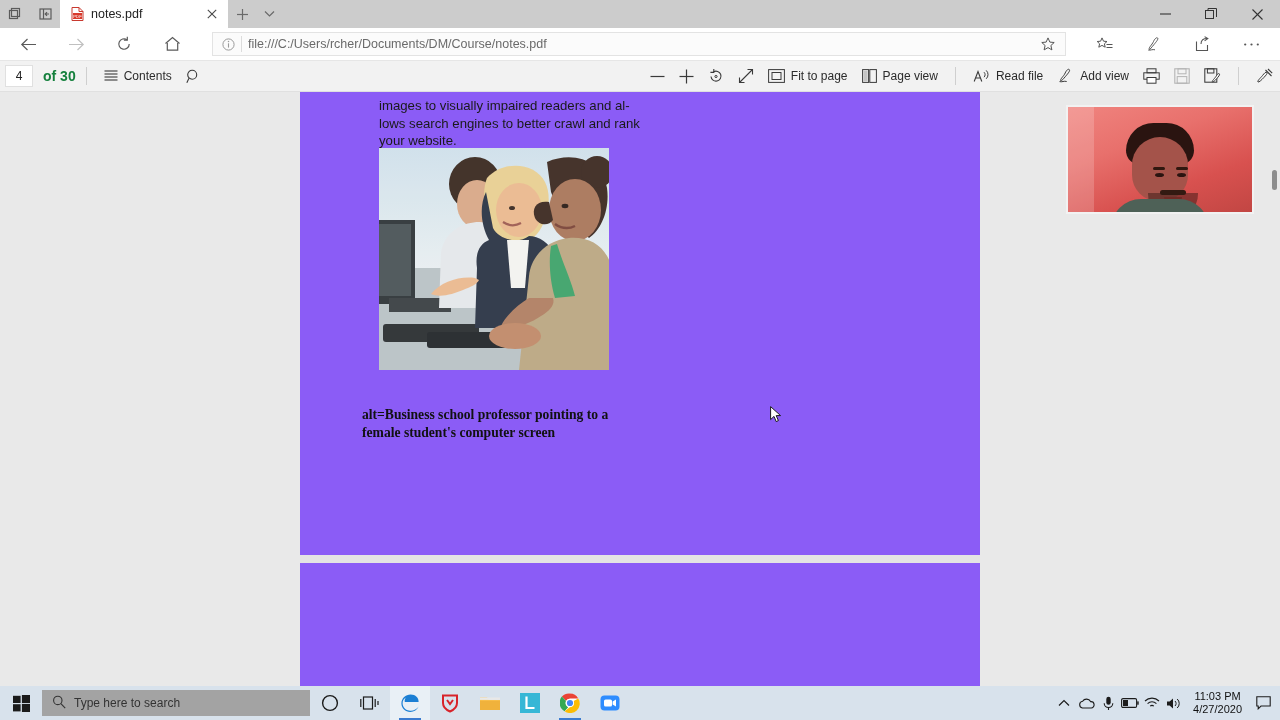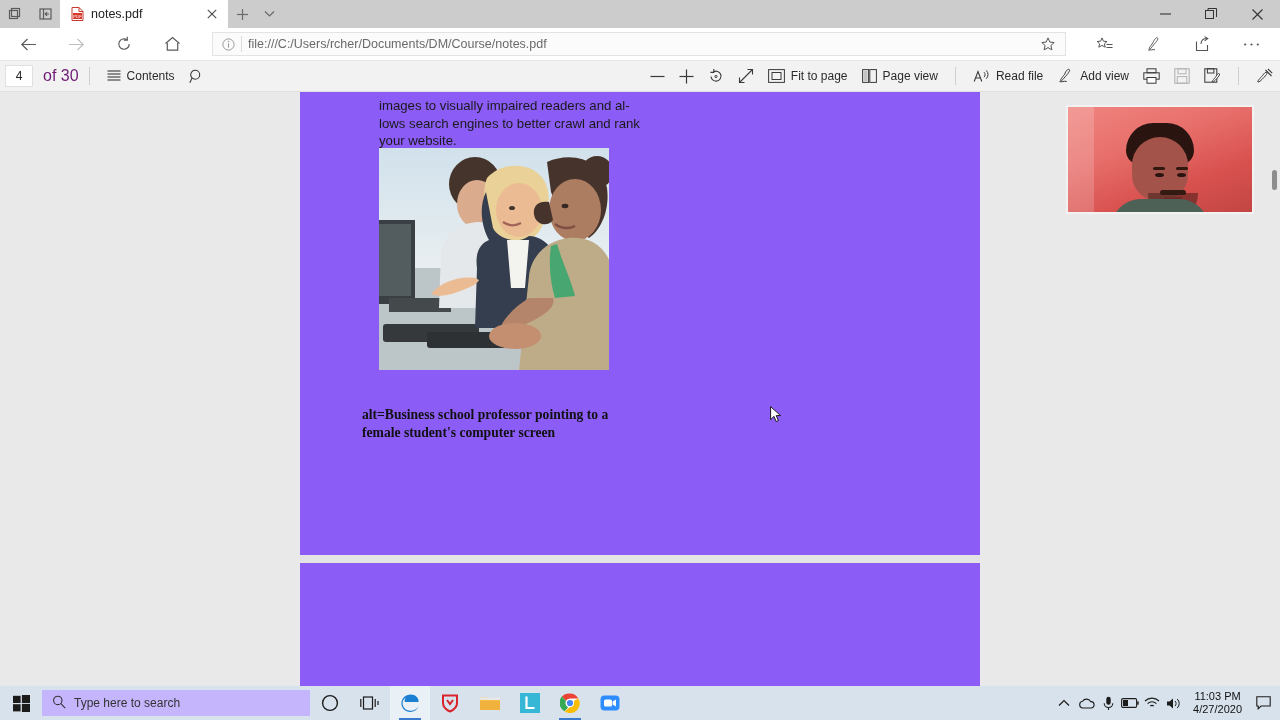--- a/index.html
+++ b/index.html
@@ -60,21 +60,21 @@
 
   
   #pdftoolbar{
     height:32px; background:#f2f2f2; border-top:1px solid #e6e6e6; border-bottom:1px solid #e0e0e0;
     display:flex; align-items:center; font-size:12px; color:#2b2b2b;
   }
   #pagebox{
     width:28px;height:22px;background:#ffffff;border:1px solid #e0e0e0;
     display:flex;align-items:center;justify-content:center;font-size:12px;margin-left:5px;color:#222;
   }
-  #pageof{ margin-left:10px; color:#701a75; font-size:16px;}
+  #pageof{ margin-left:10px; color:#15803d; font-size:14px;font-weight:bold;}
   .tb-sep{ width:1px;height:18px;background:#cfcfcf;margin:0 10px;}
   .tb-item{ display:flex;align-items:center;gap:6px;height:32px;padding:12px 7px;color:#2b2b2b;font-size:12px;white-space:nowrap;}
   .tb-icon{ display:flex;align-items:center;justify-content:center;}
   #tb-right{ margin-left:auto; display:flex; align-items:center; }
 
   
   #viewport{
     position:absolute; left:0; top:92px; width:1280px; height:594px;
     background:#e9e9e9; overflow:hidden;
   }
@@ -146,21 +146,21 @@
   
   #cursor{ position:absolute; left:770px; top:314px; width:12px; height:18px; }
 
   
   #taskbar{
     position:absolute; left:0; top:686px; width:1280px; height:34px;
     background:#d8e2ec; display:flex; align-items:center;
   }
   #startbtn{ width:42px;height:34px;display:flex;align-items:center;justify-content:center;}
   #searchbox{
-    width:268px;height:26px;background:#c4b5fd;display:flex;align-items:center;
+    width:268px;height:26px;background:#a3a3a3;display:flex;align-items:center;
     gap:8px;padding:0 10px;color:#333;font-size:12px;
   }
   .tb-app{ width:40px;height:34px;display:flex;align-items:center;justify-content:center;position:relative;}
   .tb-app.active{ background:#e9f0f6; }
   .tb-app .indic{ position:absolute; bottom:0; left:9px; width:22px; height:2px; background:#3a7bd0; }
   #tray{ margin-left:auto; display:flex; align-items:center; gap:0; padding-right:4px;}
   .tray-ic{ width:22px;height:34px;display:flex;align-items:center;justify-content:center;color:#1c1c1c;}
   #clock{ display:flex;flex-direction:column;align-items:center;justify-content:space-between;
     font-size:11px;color:#111;line-height:13px;padding:0 8px;}
   #notifbtn{ width:26px;height:34px;display:flex;align-items:center;justify-content:center;color:#1c1c1c;}

